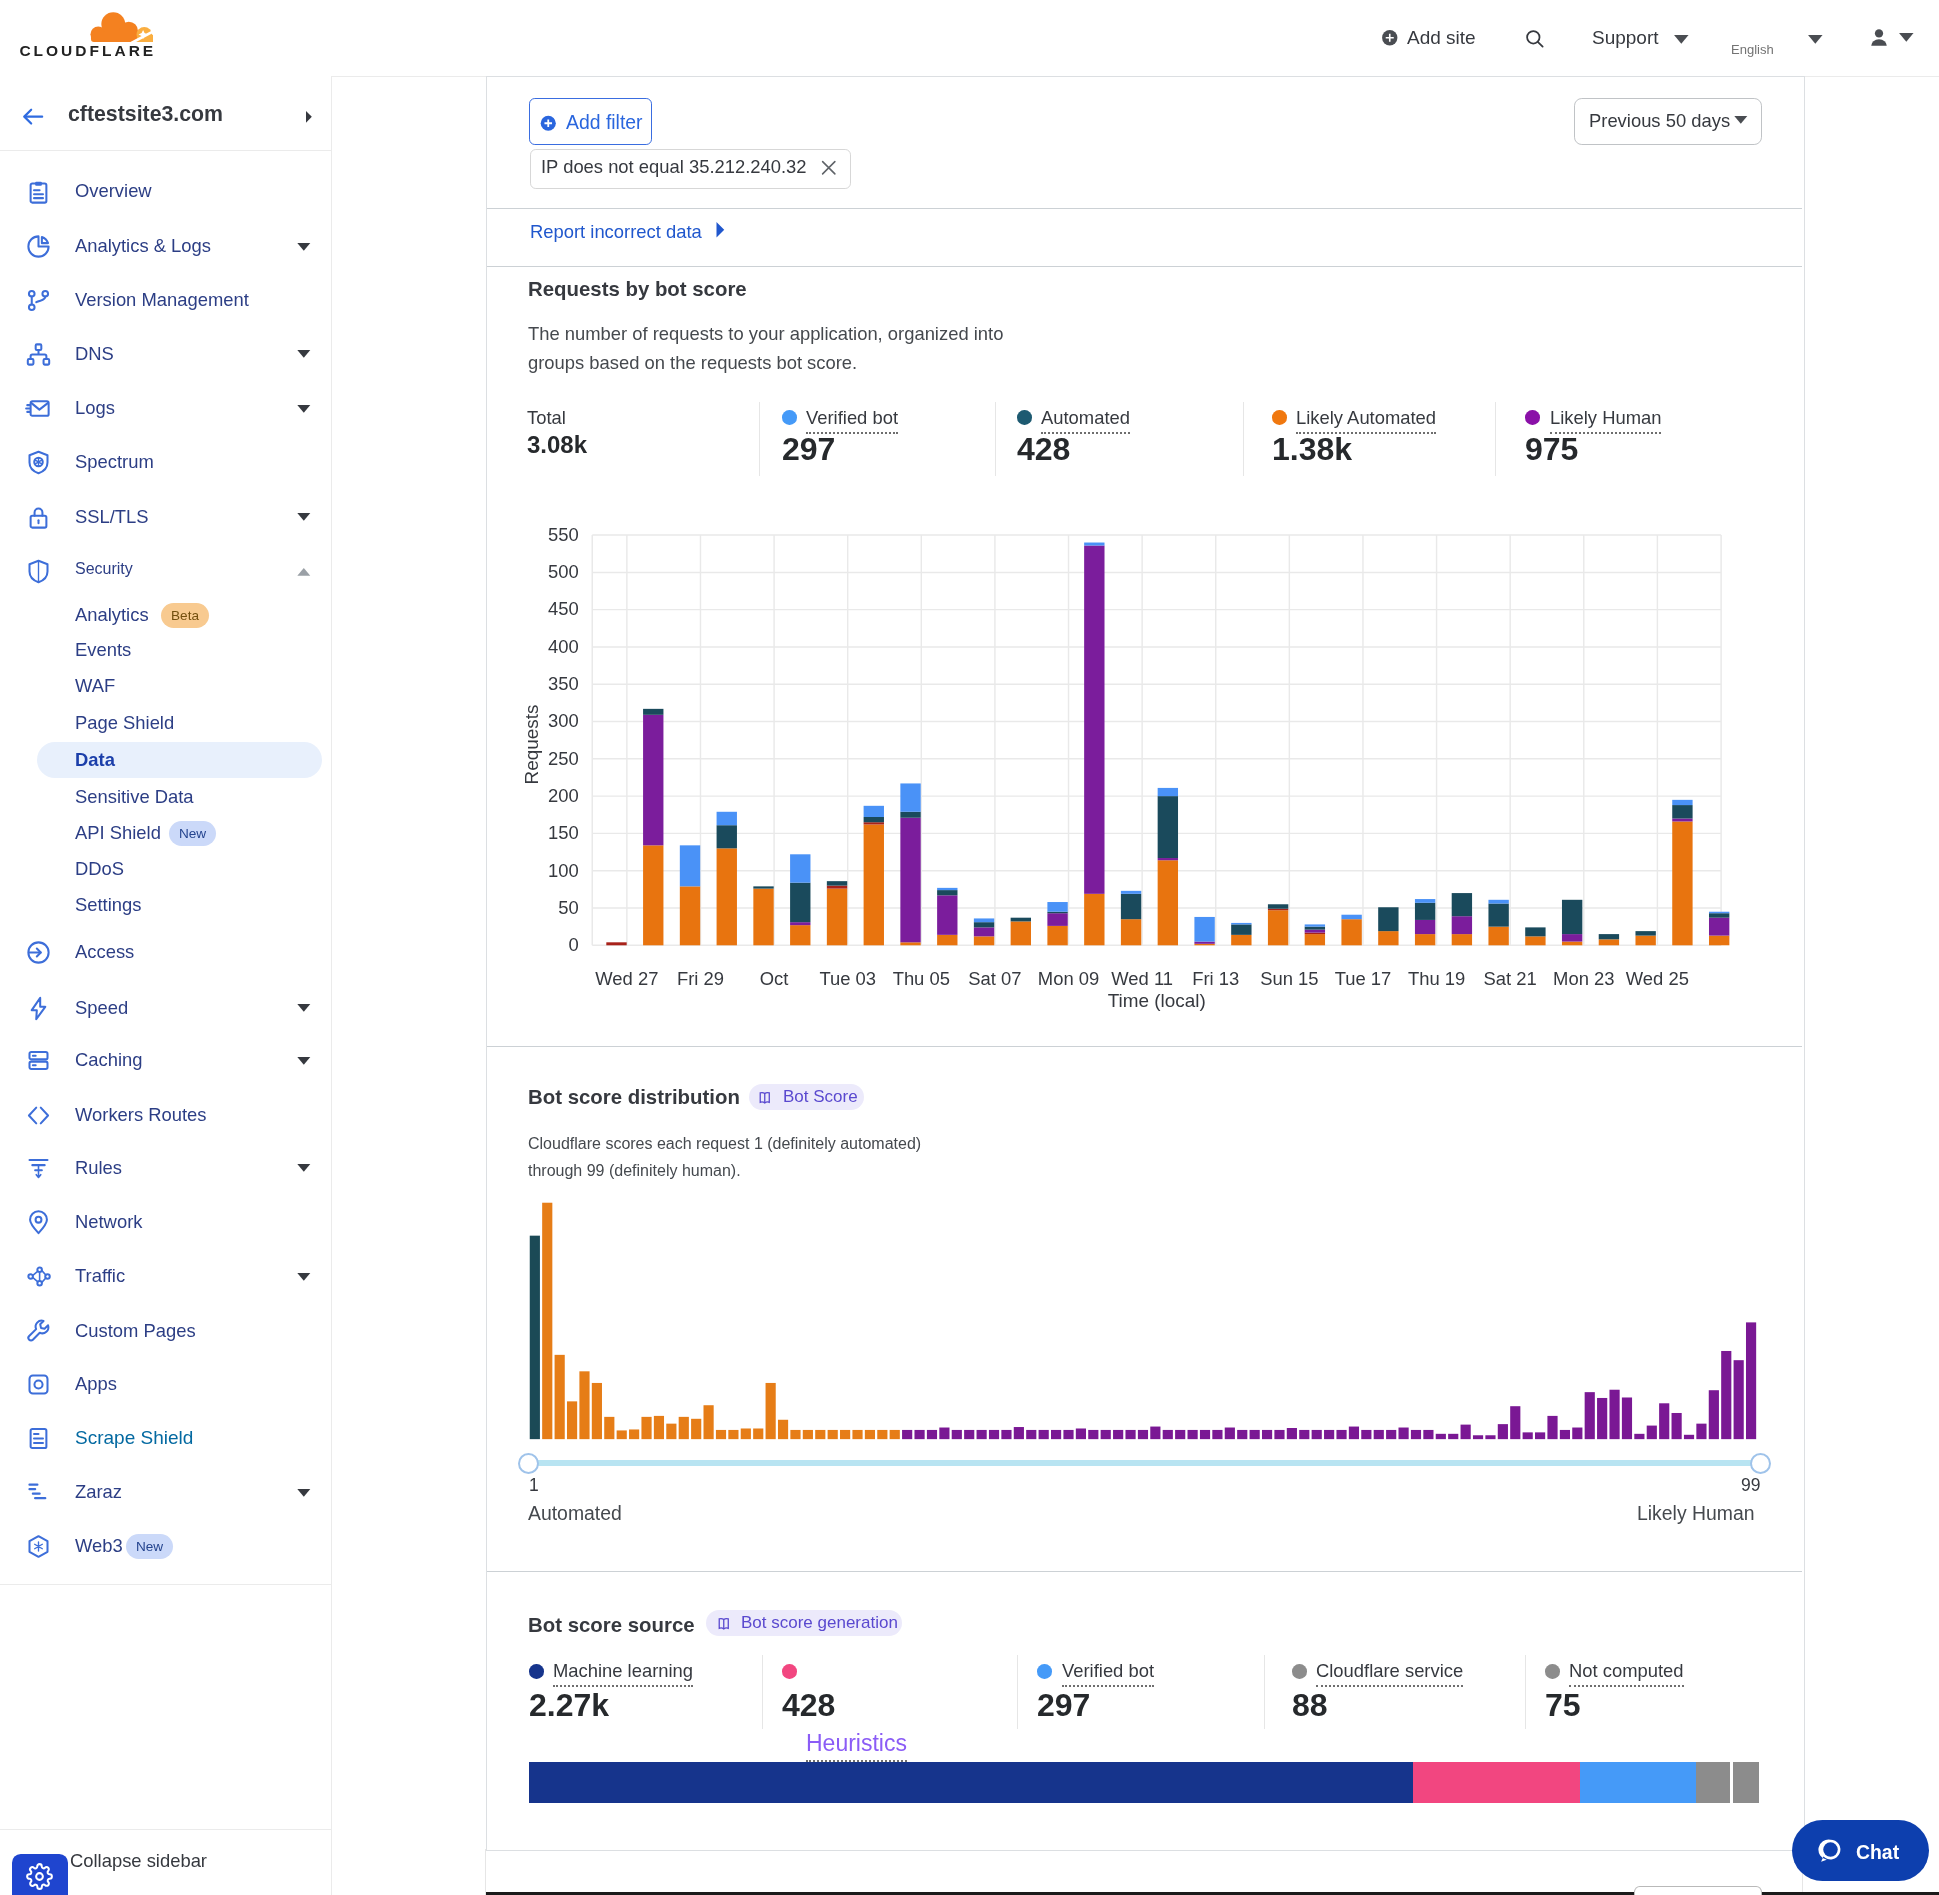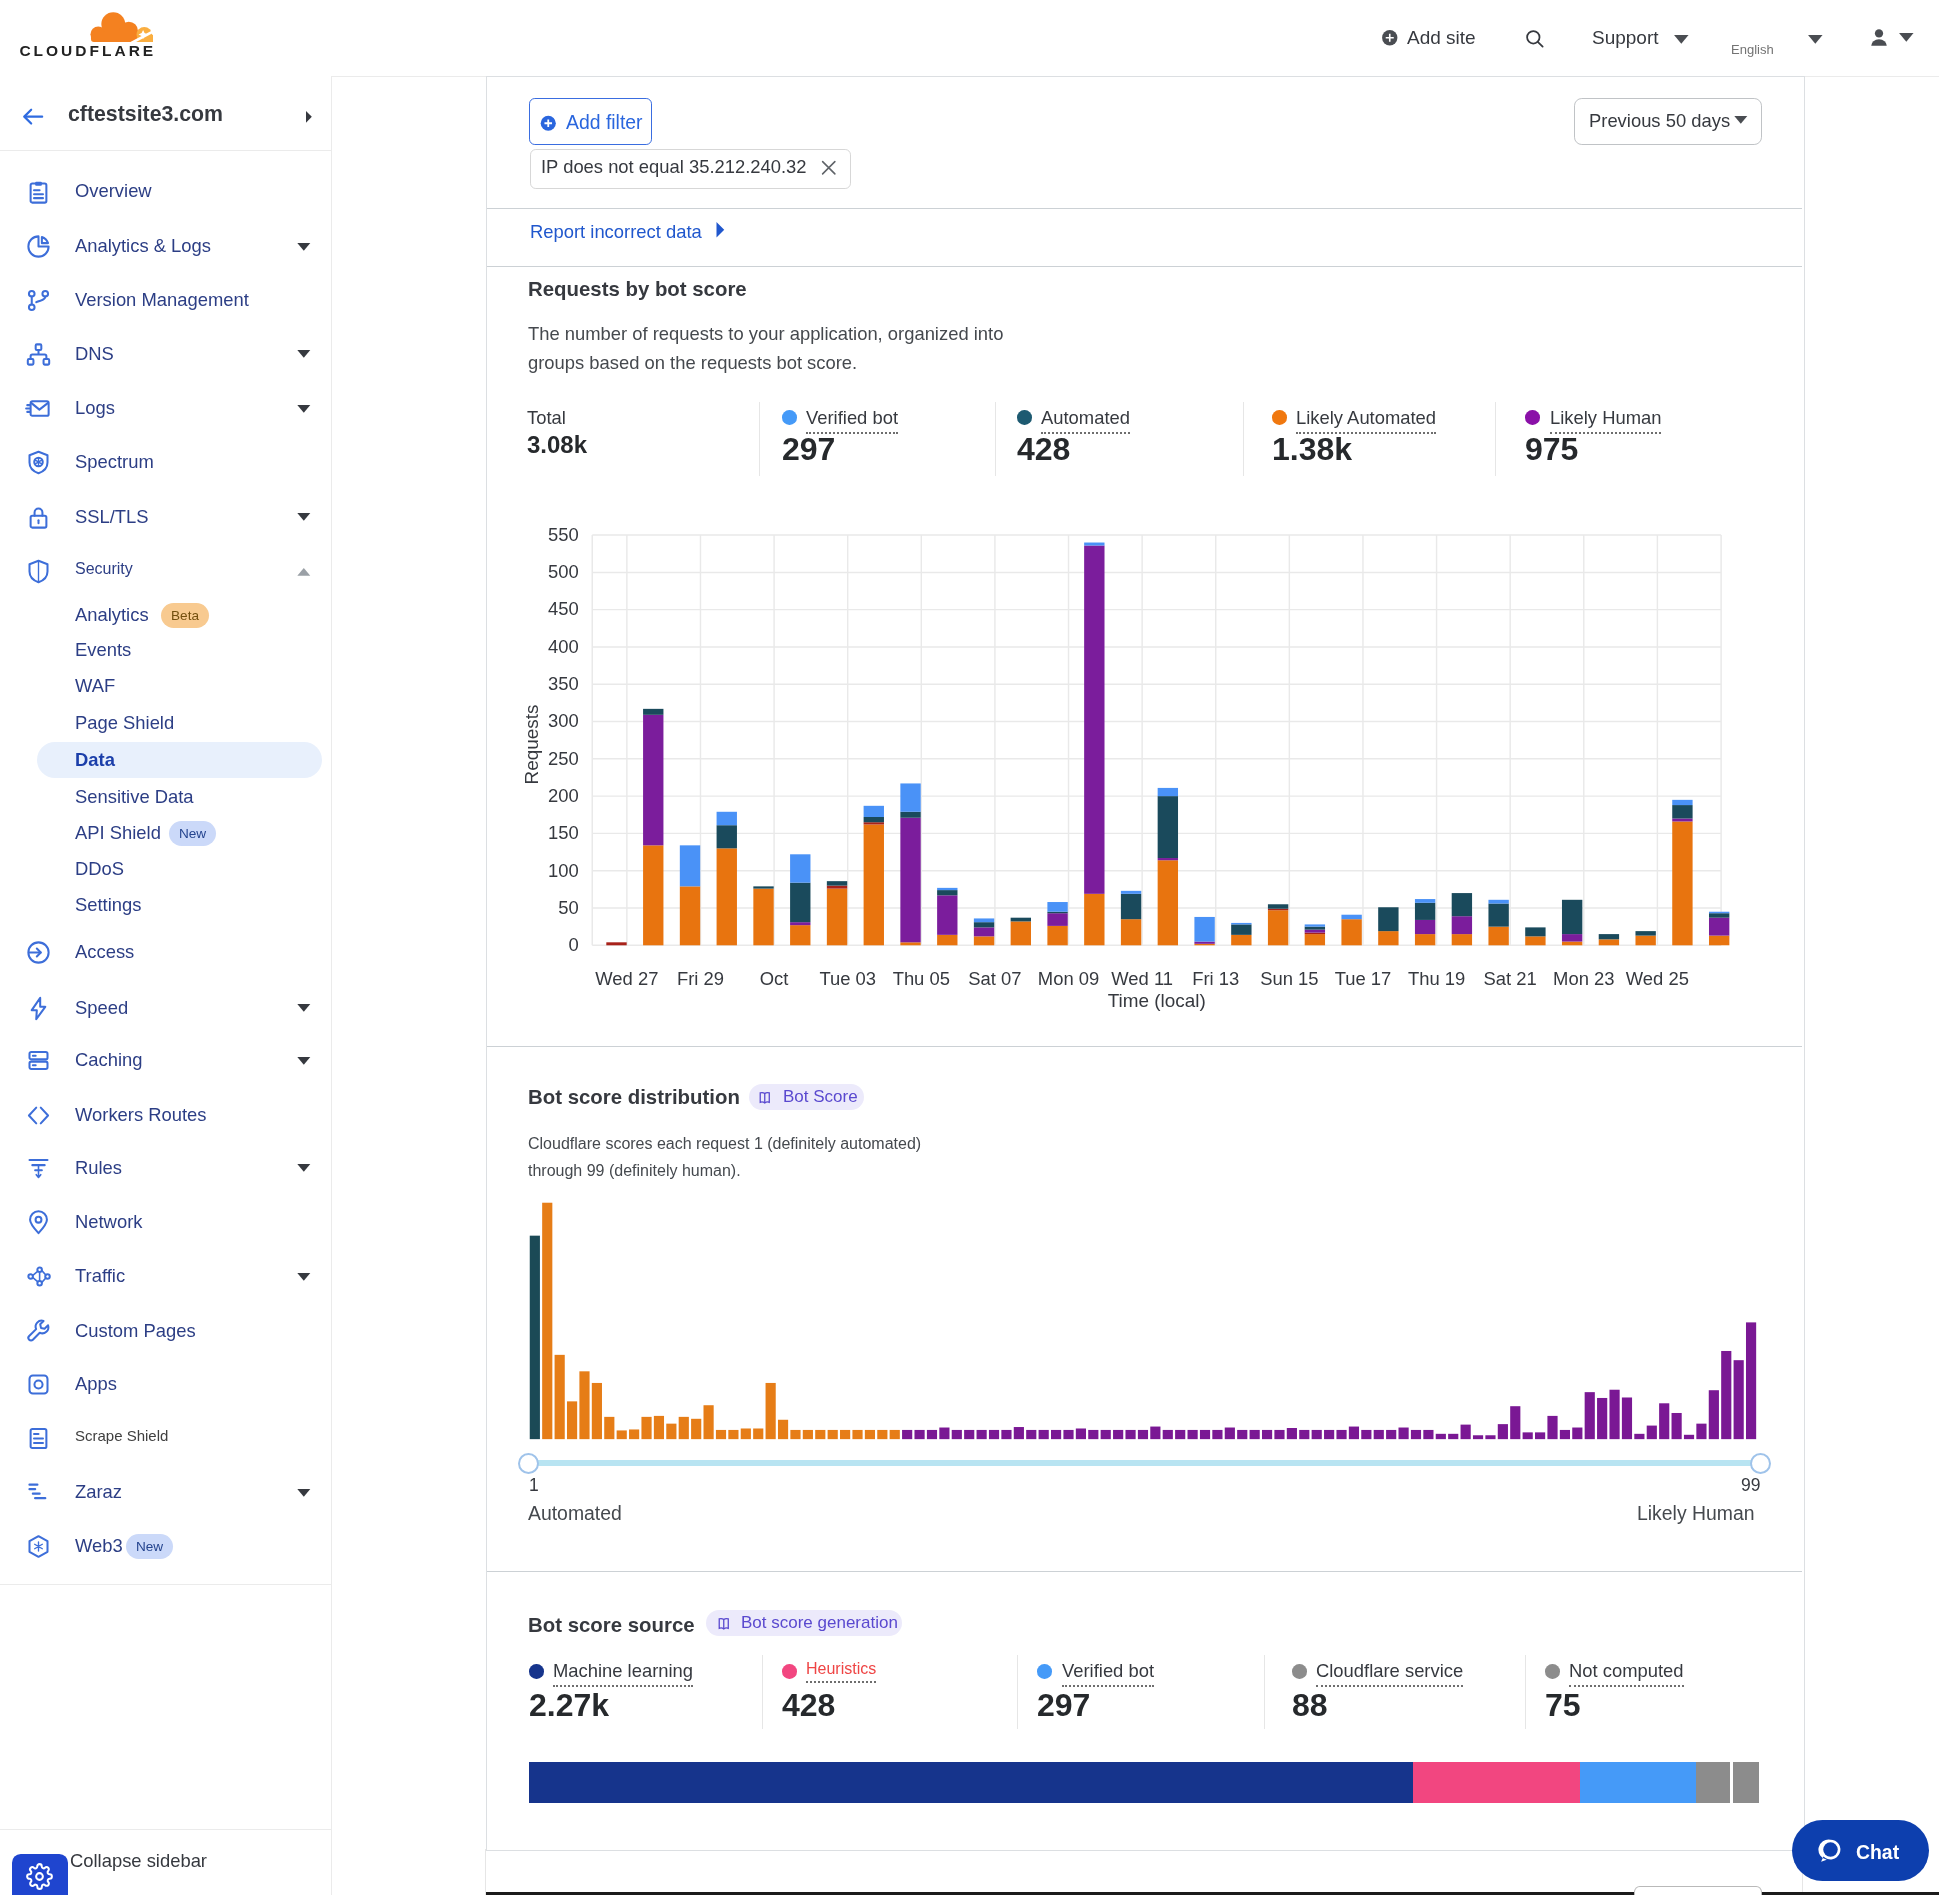--- a/index.html
+++ b/index.html
@@ -204,21 +204,21 @@
     <rect x="4" y="4" width="16" height="16" rx="3"></rect>
     <circle cx="12" cy="12" r="3.6"></circle>
   </svg>
 <div style="position:absolute;left:75px;top:1373px;font-size:18.4px;color:#2c3e85">Apps</div>
 <svg style="position:absolute;left:25px;top:1425px" width="27" height="27" viewBox="0 0 24 24" fill="none" stroke="#3d6ed9" stroke-width="1.8" stroke-linecap="round" stroke-linejoin="round">
     <rect x="5" y="3.5" width="14" height="17" rx="1.5"></rect>
     <line x1="8" y1="8" x2="12" y2="8"></line>
     <line x1="8" y1="12" x2="16" y2="12"></line>
     <line x1="8" y1="16" x2="16" y2="16"></line>
   </svg>
-<div style="position:absolute;left:75px;top:1427px;font-size:15px;color:#404040">Scrape Shield</div>
+<div style="position:absolute;left:75px;top:1427px;font-size:19px;color:#0369a1">Scrape Shield</div>
 <svg style="position:absolute;left:25px;top:1479px" width="27" height="27" viewBox="0 0 24 24" fill="none" stroke="#3d6ed9" stroke-width="1.8" stroke-linecap="round" stroke-linejoin="round">
     <path d="M4 5 h7 M4 9 h5 M7 13 h6 M9 17 h9" stroke-width="2"></path>
   </svg>
 <div style="position:absolute;left:75px;top:1481px;font-size:18.4px;color:#2c3e85">Zaraz</div>
 <svg style="position:absolute;left:297px;top:1489px" width="13.6" height="7.8" viewBox="0 0 10 6">
     <path d="M0 0 h10 L5 6 Z" fill="#36393f"></path>
   </svg>
 <svg style="position:absolute;left:25px;top:1533px" width="27" height="27" viewBox="0 0 24 24" fill="none" stroke="#3d6ed9" stroke-width="1.8" stroke-linecap="round" stroke-linejoin="round">
     <path d="M12 2.8 20 7.3 v9.4 L12 21.2 4 16.7 V7.3 Z"></path>
     <path d="M12 8 v8 M8.6 10 l6.8 4 M8.6 14 l6.8-4" stroke-width="1.2"></path>
@@ -555,21 +555,21 @@
 <div style="position:absolute;left:706px;top:1610px;width:196px;height:26px;background:#eceafb;border-radius:13px"></div>
 <svg style="position:absolute;left:716px;top:1616px" width="15.5" height="15.5" viewBox="0 0 24 24" fill="none" stroke="#5a49cf" stroke-width="2">
     <path d="M12 5.5 C10.2 4 7.5 3.6 5 4.4 V19 c2.5-.8 5.2-.4 7 1.1 1.8-1.5 4.5-1.9 7-1.1 V4.4 C16.5 3.6 13.8 4 12 5.5 Z"></path>
     <path d="M12 5.5 V20"></path>
   </svg>
 <div style="position:absolute;left:741px;top:1613px;font-size:17px;color:#5a49cf">Bot score generation</div>
 <div style="position:absolute;left:529px;top:1664px;width:14.6px;height:14.6px;border-radius:50%;background:#16348c"></div>
 <div style="position:absolute;left:553px;top:1660px;font-size:18.4px;color:#36393f;border-bottom:2.4px dotted #6e6e6e;padding-bottom:2.9px">Machine learning</div>
 <div style="position:absolute;left:529px;top:1687px;font-size:32px;font-weight:bold;color:#26292c">2.27k</div>
 <div style="position:absolute;left:782px;top:1664px;width:14.6px;height:14.6px;border-radius:50%;background:#f24680"></div>
-<div style="position:absolute;left:806px;top:1660px;font-size:16px;color:#ef4444;border-bottom:2.4px dotted #6e6e6e;padding-bottom:2.9px">Heuristics</div>
+<div style="position:absolute;left:806px;top:1730px;font-size:23px;color:#8b5cf6;border-bottom:2.4px dotted #6e6e6e;padding-bottom:2.9px">Heuristics</div>
 <div style="position:absolute;left:782px;top:1687px;font-size:32px;font-weight:bold;color:#26292c">428</div>
 <div style="position:absolute;left:1037px;top:1664px;width:14.6px;height:14.6px;border-radius:50%;background:#459af8"></div>
 <div style="position:absolute;left:1062px;top:1660px;font-size:18.4px;color:#36393f;border-bottom:2.4px dotted #6e6e6e;padding-bottom:2.9px">Verified bot</div>
 <div style="position:absolute;left:1037px;top:1687px;font-size:32px;font-weight:bold;color:#26292c">297</div>
 <div style="position:absolute;left:1292px;top:1664px;width:14.6px;height:14.6px;border-radius:50%;background:#8c8c8c"></div>
 <div style="position:absolute;left:1316px;top:1660px;font-size:18.4px;color:#36393f;border-bottom:2.4px dotted #6e6e6e;padding-bottom:2.9px">Cloudflare service</div>
 <div style="position:absolute;left:1292px;top:1687px;font-size:32px;font-weight:bold;color:#26292c">88</div>
 <div style="position:absolute;left:1545px;top:1664px;width:14.6px;height:14.6px;border-radius:50%;background:#8c8c8c"></div>
 <div style="position:absolute;left:1569px;top:1660px;font-size:18.4px;color:#36393f;border-bottom:2.4px dotted #6e6e6e;padding-bottom:2.9px">Not computed</div>
 <div style="position:absolute;left:1545px;top:1687px;font-size:32px;font-weight:bold;color:#26292c">75</div>

